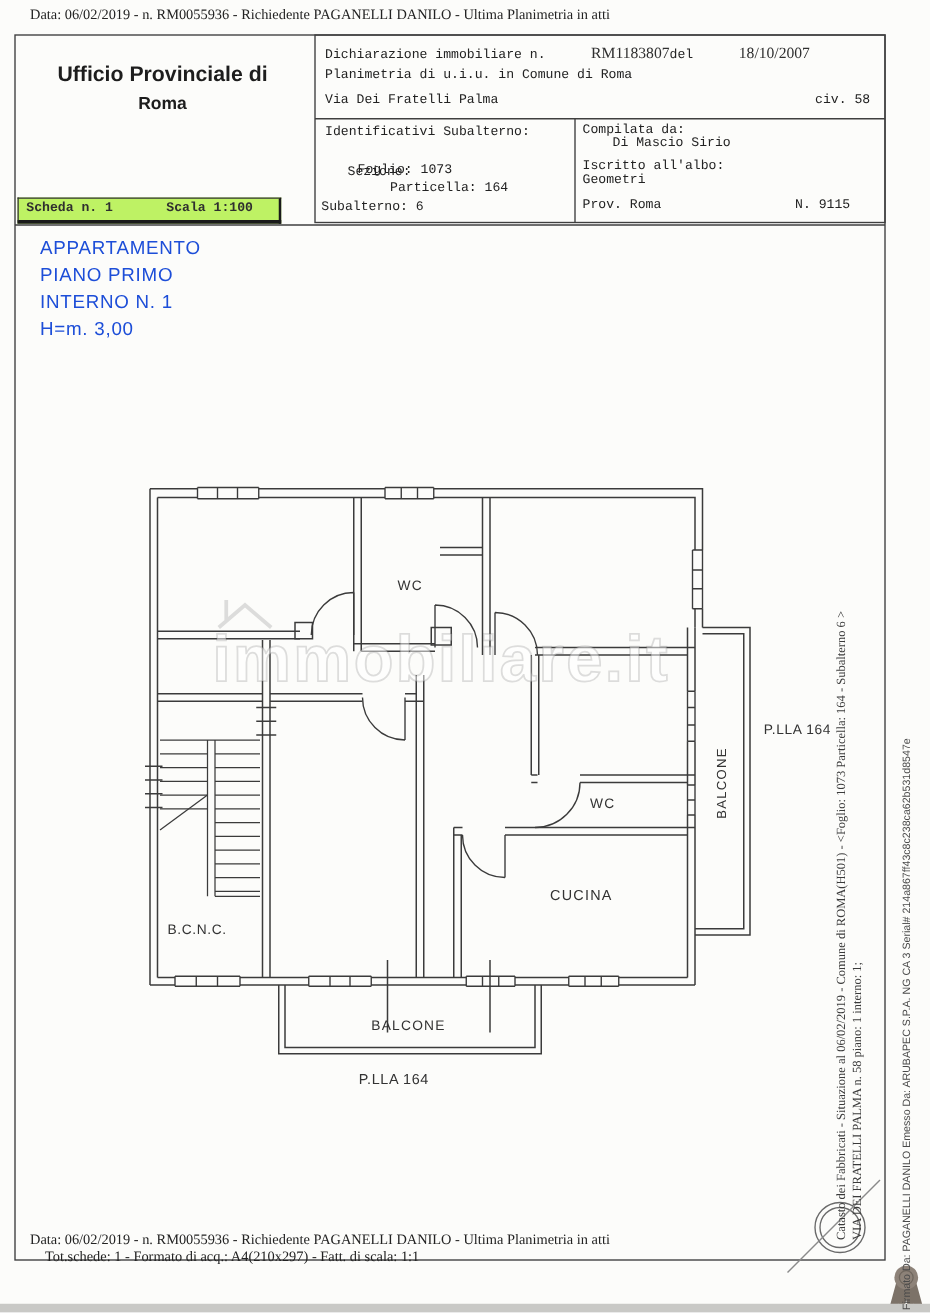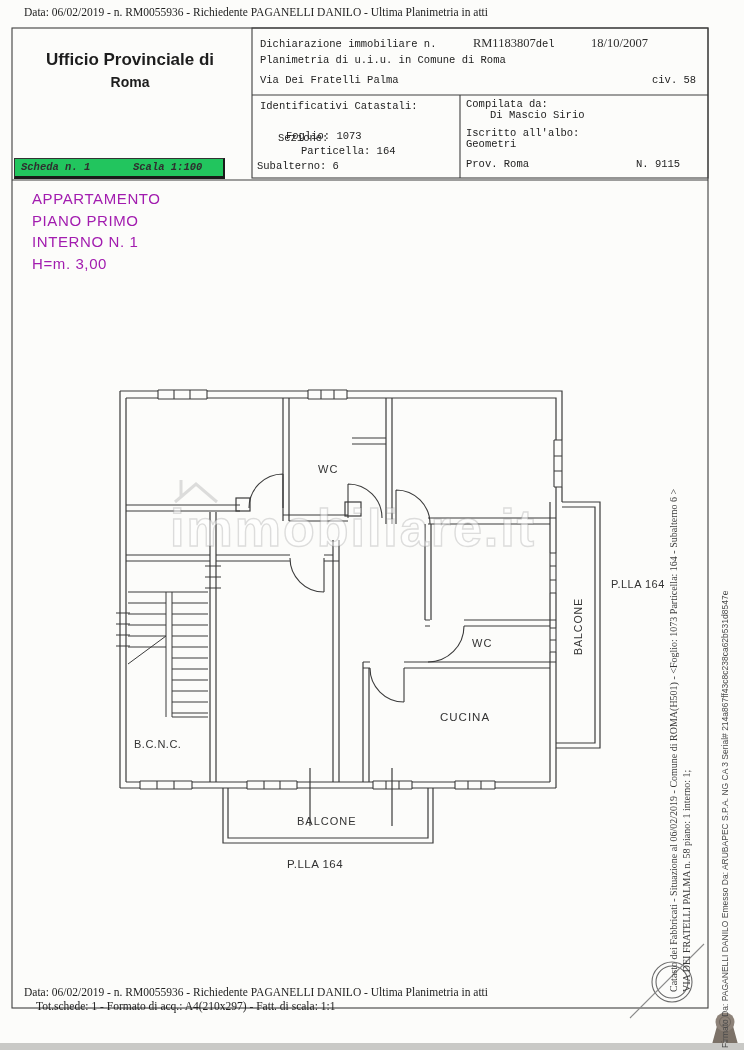--- a/index.html
+++ b/index.html
@@ -9,23 +9,23 @@
   .mono{font-family:"Liberation Mono","DejaVu Sans Mono",monospace;font-size:10.5px;color:#222;}
   .serif{font-family:"Liberation Serif","DejaVu Serif",serif;padding-left:32px;}
   svg{position:absolute;left:0;top:0;}
   .planlabel{font-size:11px;letter-spacing:1px;color:#333;}
   .vtext{transform:rotate(-90deg);transform-origin:0 0;white-space:nowrap;}
   .agency{width:210px;text-align:center;font-weight:bold;color:#1d1d1d;}
   .agency .l1{font-size:13.5px;}
   .agency .l2{font-size:17.5px;margin-top:3px;}
   .agency .l3{font-size:17px;margin-top:4px;}
   .agency .l4{font-size:14px;margin-top:4px;}
-  .apt{font-size:15px;line-height:21.5px;letter-spacing:0.6px;color:#a21caf;}
+  .apt{font-size:15px;line-height:21.5px;letter-spacing:0.6px;color:#1d4ed8;}
   .schedabox{width:208px;height:17px;border:1px solid #333;border-bottom:3px solid #1a1a1a;
-             border-right:2px solid #1a1a1a;background:#22c55e;font-style:italic;}
+             border-right:2px solid #1a1a1a;background:#bef264;}
   .schedabox span{font-family:"Liberation Mono","DejaVu Sans Mono",monospace;
                   font-weight:bold;font-size:10.5px;position:absolute;top:2px;}
   .wm{font-weight:bold;font-size:52px;letter-spacing:2px;
       color:rgba(255,255,255,0.5);-webkit-text-stroke:1.4px rgba(110,110,110,0.22);
       text-stroke:1.4px rgba(110,110,110,0.22);white-space:nowrap;}
   .sidetext-serif{font-family:"Liberation Serif","DejaVu Serif",serif;font-size:10px;color:#3a3a3a;}
   .sidetext-sans{font-size:8.5px;color:#4a4a4a;}
   .footer-serif{font-family:"Liberation Serif","DejaVu Serif",serif;font-size:11.5px;color:#222;}
 </style>
 </head>
@@ -166,24 +166,24 @@
   <div class="abs" style="left:252px;top:28px;width:456px;height:150px;">
     <div class="abs" style="left:8px;top:5px;white-space:nowrap;">
       <span class="mono">Dichiarazione immobiliare n.</span>
       <span class="serif" style="font-size:12.5px;">RM1183807</span><span class="mono">del</span>
       <span class="serif" style="font-size:12.5px;">18/10/2007</span>
     </div>
     <div class="abs mono" style="left:8px;top:26px;">Planimetria di u.i.u. in Comune di Roma</div>
     <div class="abs mono" style="left:8px;top:46px;">Via Dei Fratelli Palma</div>
     <div class="abs mono" style="left:358px;top:46px;margin-left:42px;">civ. 58</div>
 
-    <div class="abs mono" style="left:8px;top:72px;">Identificativi Catastali:</div>
+    <div class="abs mono" style="left:8px;top:72px;">Identificativi Subalterno:</div>
     <div class="abs mono" style="left:26px;top:104px;">Sezione:</div>
     <div class="abs mono" style="left:34px;top:102px;">Foglio: 1073</div>
-    <div class="abs mono" style="left:5px;top:117px;padding-left:44px;">Particella: 164</div>
+    <div class="abs mono" style="left:16px;top:117px;padding-left:44px;">Particella: 164</div>
     <div class="abs mono" style="left:5px;top:132px;">Subalterno: 6</div>
 
     <div class="abs mono" style="left:214px;top:70px;">Compilata da:</div>
     <div class="abs mono" style="left:214px;top:81px;padding-left:24px;">Di Mascio Sirio</div>
     <div class="abs mono" style="left:214px;top:99px;">Iscritto all'albo:</div>
     <div class="abs mono" style="left:214px;top:110px;">Geometri</div>
     <div class="abs mono" style="left:214px;top:130px;">Prov. Roma</div>
     <div class="abs mono" style="left:384px;top:130px;">N. 9115</div>
   </div>
 

